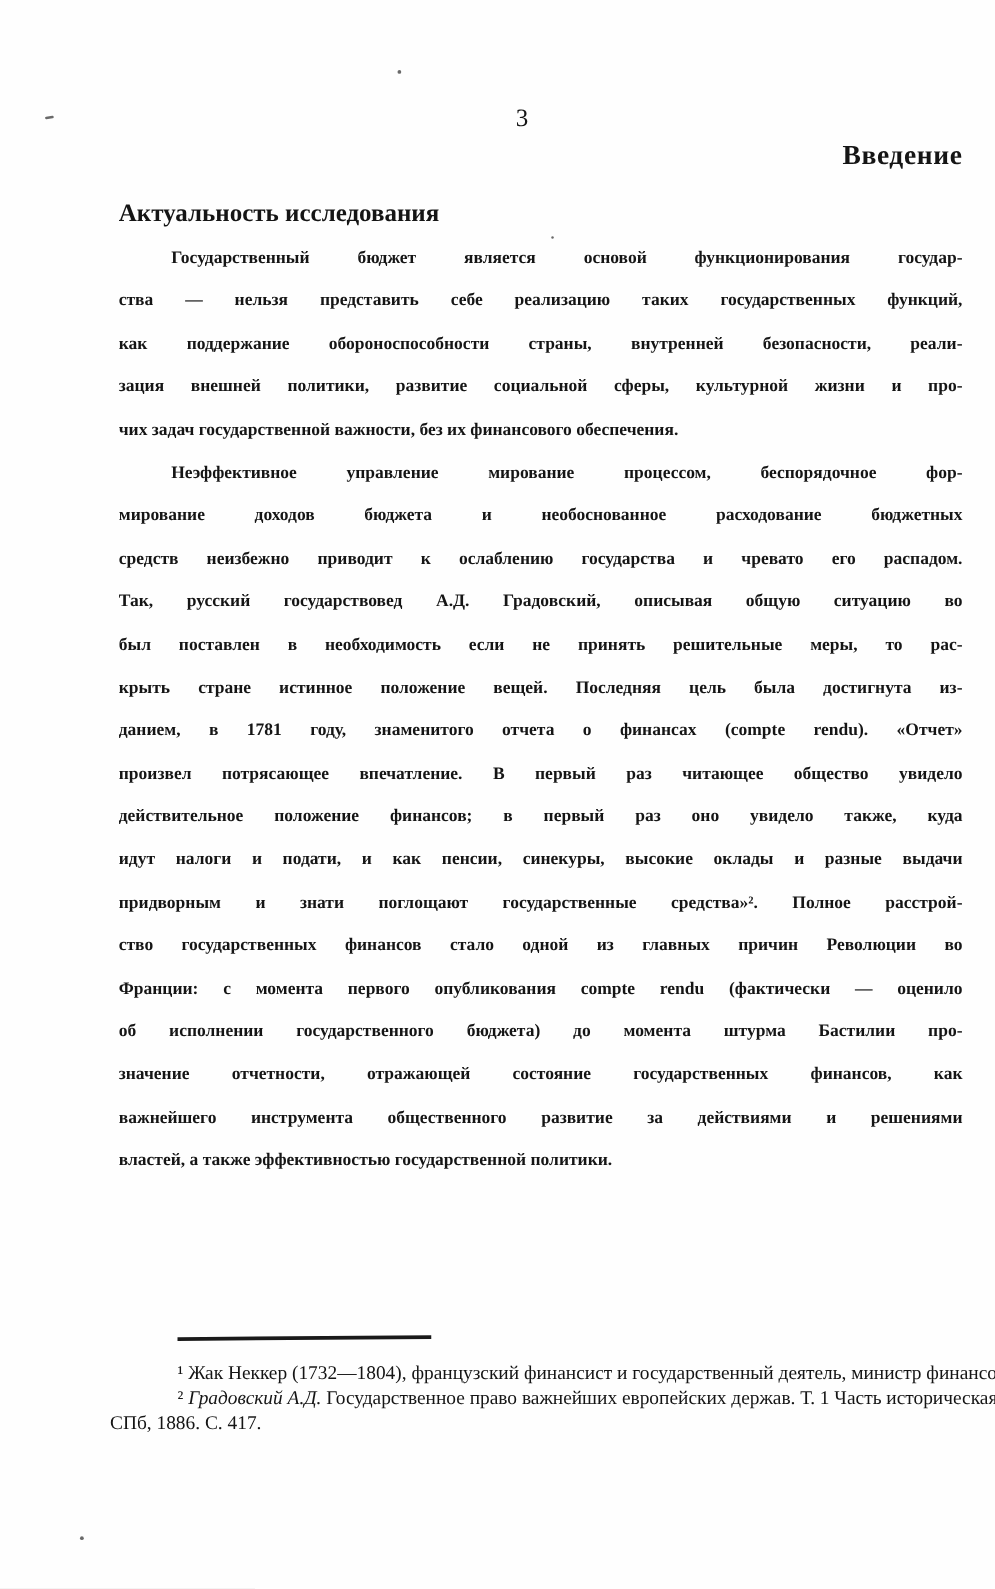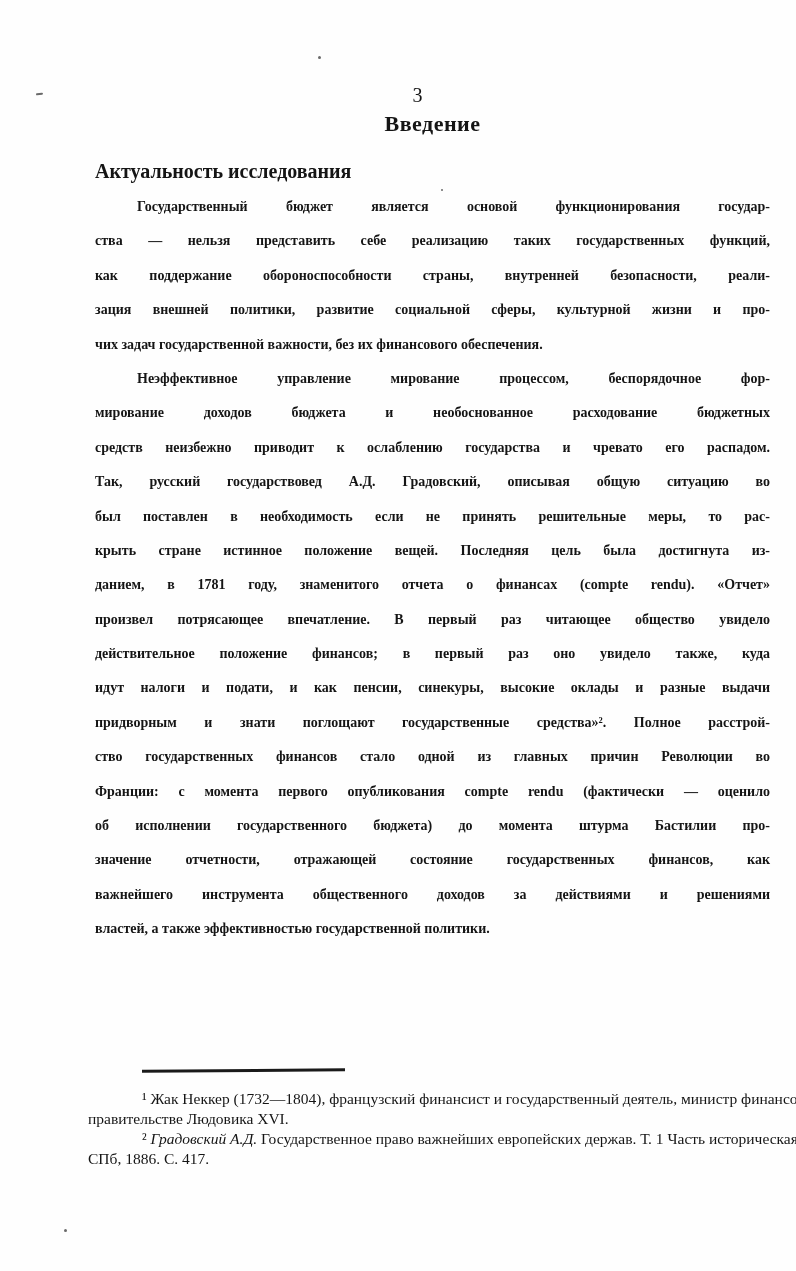--- a/index.html
+++ b/index.html
@@ -24,21 +24,21 @@
     text-align: center;
     font-size: 20px;
     line-height: 22px;
   }
   .title {
     position: absolute;
     left: 95px;
     top: 111px;
     width: 675px;
     margin: 0;
-    text-align: center;
+    text-align: right;
     font-size: 22px;
     line-height: 26px;
     font-weight: bold;
     letter-spacing: 0.5px;
   }
   .subtitle {
     position: absolute;
     left: 95px;
     top: 159px;
     width: 675px;
@@ -136,29 +136,28 @@
       <div class="line">крыть стране истинное положение вещей. Последняя цель была достигнута из-</div>
       <div class="line">данием, в 1781 году, знаменитого отчета о финансах (compte rendu). «Отчет»</div>
       <div class="line">произвел потрясающее впечатление. В первый раз читающее общество увидело</div>
       <div class="line">действительное положение финансов; в первый раз оно увидело также, куда</div>
       <div class="line">идут налоги и подати, и как пенсии, синекуры, высокие оклады и разные выдачи</div>
       <div class="line">придворным и знати поглощают государственные средства»². Полное расстрой-</div>
       <div class="line">ство государственных финансов стало одной из главных причин Революции во</div>
       <div class="line">Франции: с момента первого опубликования compte rendu (фактически — оценило</div>
       <div class="line">об исполнении государственного бюджета) до момента штурма Бастилии про-</div>
       <div class="line">значение отчетности, отражающей состояние государственных финансов, как</div>
-      <div class="line">важнейшего инструмента общественного доходов за действиями и решениями</div>
+      <div class="line">важнейшего инструмента общественного развитие за действиями и решениями</div>
       <div class="line end">властей, а также эффективностью государственной политики.</div>
     </div>
 
   <div class="fn-sep"></div>
 
   <div class="footnotes">
       <div class="fn-line indent"><span>¹ Жак Неккер (1732—1804), французский финансист и государственный деятель, министр финансов в</span></div>
-      <div class="fn-line end"><span>правительстве Людовика XVI.</span></div>
       <div class="fn-line indent"><span>² </span><span class="italic">Градовский А.Д.</span><span> Государственное право важнейших европейских держав. Т. 1 Часть историческая.</span></div>
       <div class="fn-line end"><span>СПб, 1886. С. 417.</span></div>
     </div>
 
   <div class="speck dash" style="left:36px; top:93px; width:7px; height:2px;"></div>
   <div class="speck" style="left:318px; top:56px; width:3px; height:3px;"></div>
   <div class="speck" style="left:441px; top:189px; width:2px; height:2px;"></div>
   <div class="speck" style="left:64px; top:1229px; width:3px; height:3px;"></div>
 
 </div>

